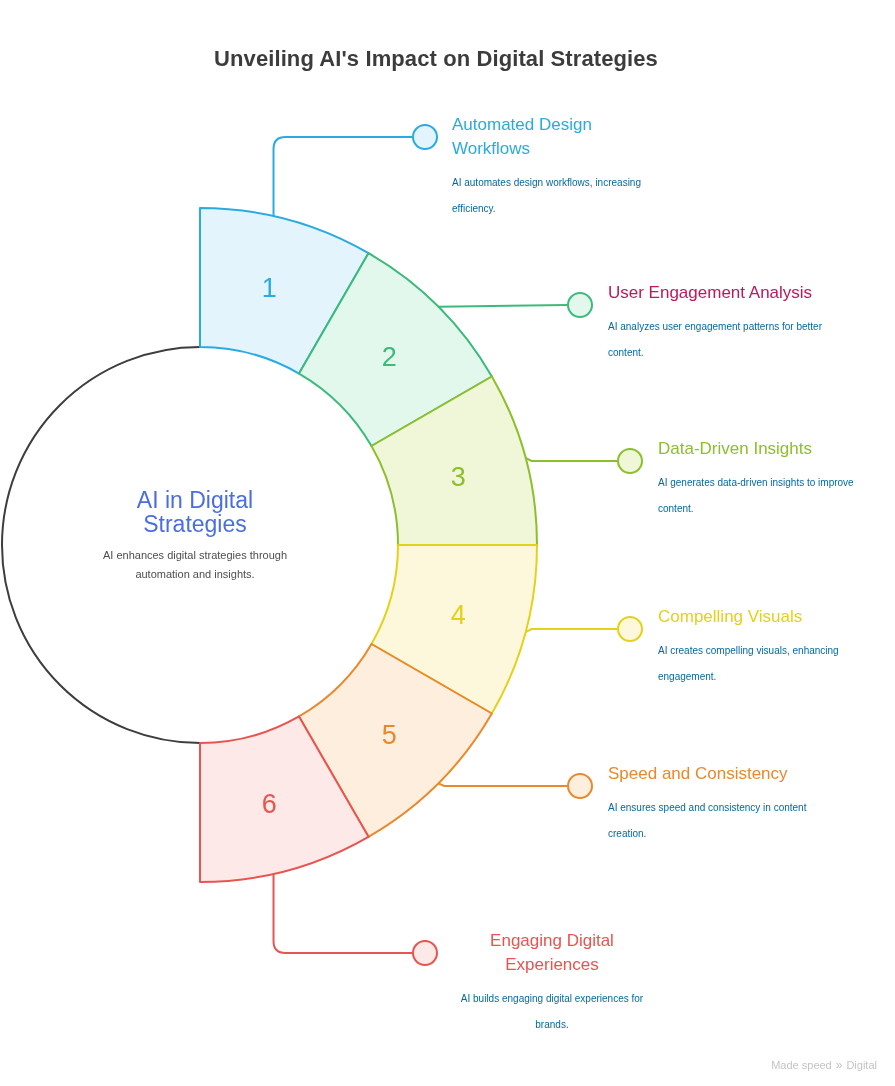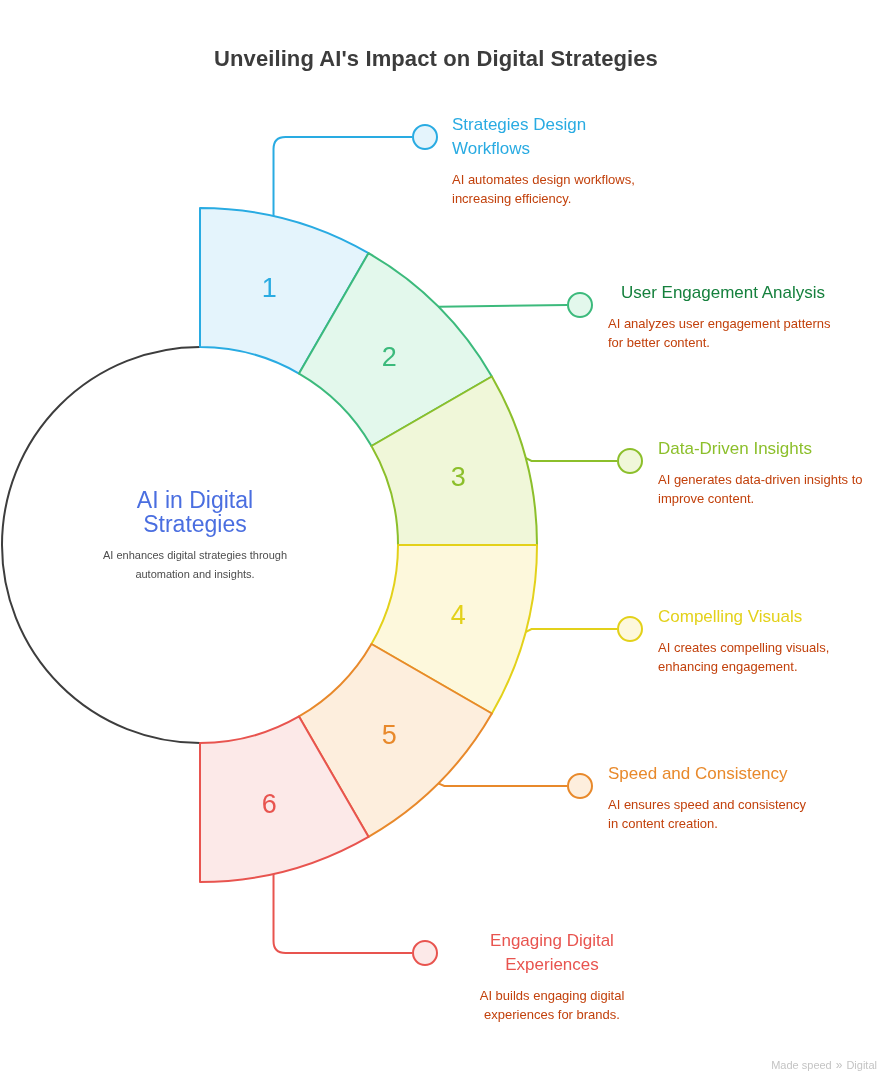--- a/index.html
+++ b/index.html
@@ -29,21 +29,21 @@
   .center-desc{
     margin-top:10px;
     font-size:11px;line-height:18.5px;color:#4d4d4d;
   }
   .callout{position:absolute;}
   .callout .ctitle{
     font-size:17px;line-height:24px;font-weight:400;
   }
   .callout .cdesc{
     margin-top:9px;
-    font-size:13px;line-height:19px;color:#c2410c;
+    font-size:10px;line-height:26px;color:#0369a1;
   }
   .watermark{
     position:absolute;right:18px;bottom:14px;
     font-size:11px;color:#c4c4c4;
     display:flex;align-items:center;gap:4px;
   }
   .wm-glyph{font-size:12px;color:#c4c4c4;}
   .seg-num{font-size:27px;font-weight:400;}
 </style>
 </head>
@@ -89,25 +89,25 @@
       </g>
   </svg>
 
   <div class="centerblock" style="left:90px;top:488px;">
     <div class="center-title">AI in Digital Strategies</div>
     <div class="center-desc">AI enhances digital strategies through automation and insights.</div>
   </div>
 
   <div id="callouts">
       <div class="callout" style="left: 452px; top: 113px; width: 200px;">
-        <div class="ctitle" style="color: rgb(41, 171, 226);">Strategies Design Workflows</div>
+        <div class="ctitle" style="color: rgb(41, 171, 226);">Automated Design Workflows</div>
         <div class="cdesc">AI automates design workflows, increasing efficiency.</div>
       </div>
       <div class="callout" style="left: 608px; top: 281px; width: 230px;">
-        <div class="ctitle" style="color: #15803d; text-align: center;">User Engagement Analysis</div>
+        <div class="ctitle" style="color: #be185d;">User Engagement Analysis</div>
         <div class="cdesc">AI analyzes user engagement patterns for better content.</div>
       </div>
       <div class="callout" style="left: 658px; top: 437px; width: 230px;">
         <div class="ctitle" style="color: rgb(140, 191, 43);">Data-Driven Insights</div>
         <div class="cdesc">AI generates data-driven insights to improve content.</div>
       </div>
       <div class="callout" style="left: 658px; top: 605px; width: 230px;">
         <div class="ctitle" style="color: rgb(227, 209, 26);">Compelling Visuals</div>
         <div class="cdesc">AI creates compelling visuals, enhancing engagement.</div>
       </div>

